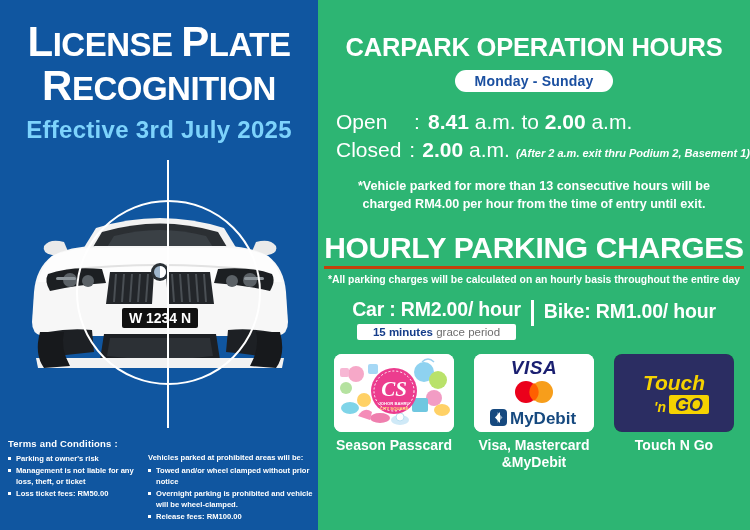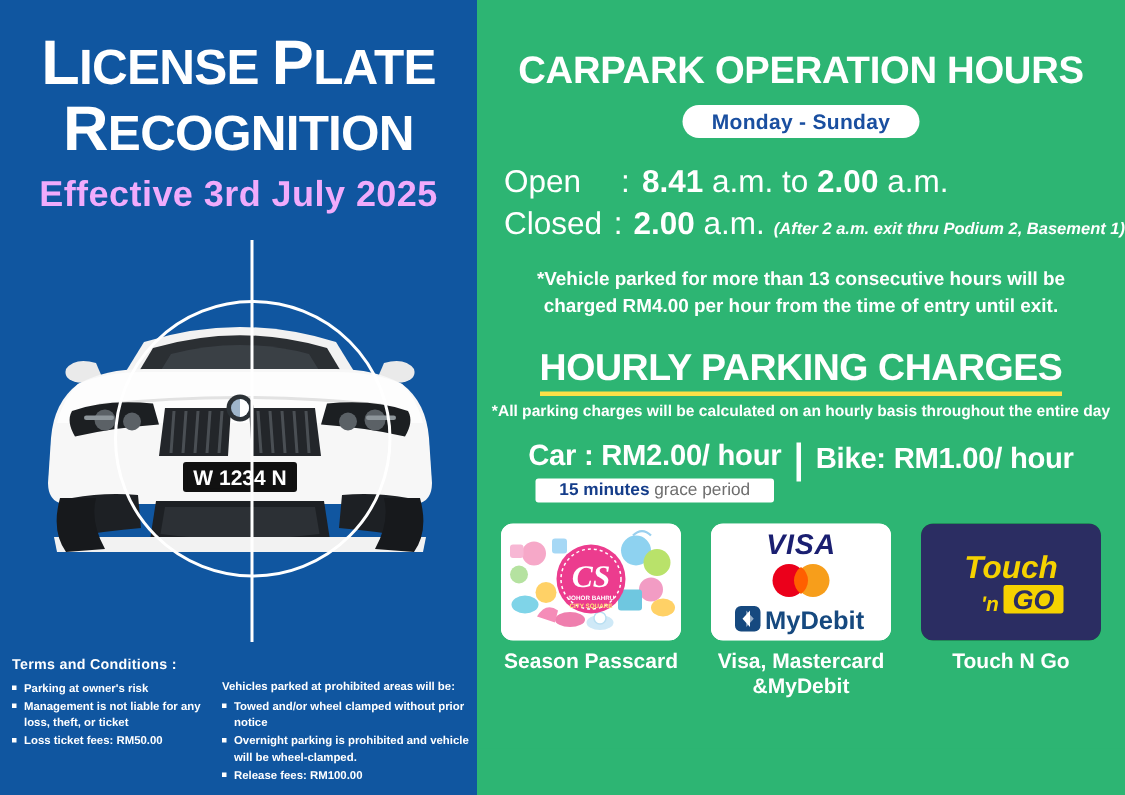--- a/index.html
+++ b/index.html
@@ -27,21 +27,21 @@
   .title-line{
     font-weight:bold;
     letter-spacing:-0.5px;
     line-height:1.04;
     white-space:nowrap;
   }
   .title-line .cap{font-size:42px;}
   .title-line .sml{font-size:33px;}
   .effective{
     margin-top:9px;
-    font-size:24px;font-weight:bold;color:#f0abfc;
+    font-size:24px;font-weight:bold;color:#7dd3fc;
     letter-spacing:0.3px;
   }
 
   
   .car-wrap{
     position:absolute;left:26px;top:182px;width:268px;height:200px;
   }
   .car-svg{display:block;width:268px;height:200px;}
 
   
@@ -124,23 +124,23 @@
   }
 
   .star-note{
     text-align:center;margin-top:12px;
     font-size:12.6px;font-weight:bold;line-height:1.45;
     padding:0 14px;
   }
 
   .charges-head{
     text-align:center;margin-top:18px;
-    font-size:25px;font-weight:bold;letter-spacing:-0.3px;
+    font-size:30px;font-weight:bold;letter-spacing:-0.3px;
     display:inline-block;
-    border-bottom:3px solid #fde047;
+    border-bottom:3px solid #c2410c;
     padding-bottom:1px;
   }
   .charges-head-wrap{text-align:center;}
   .charges-sub{
     text-align:center;margin-top:5px;
     font-size:10.4px;font-weight:bold;
     padding:0 8px;
   }
 
   .rates{

